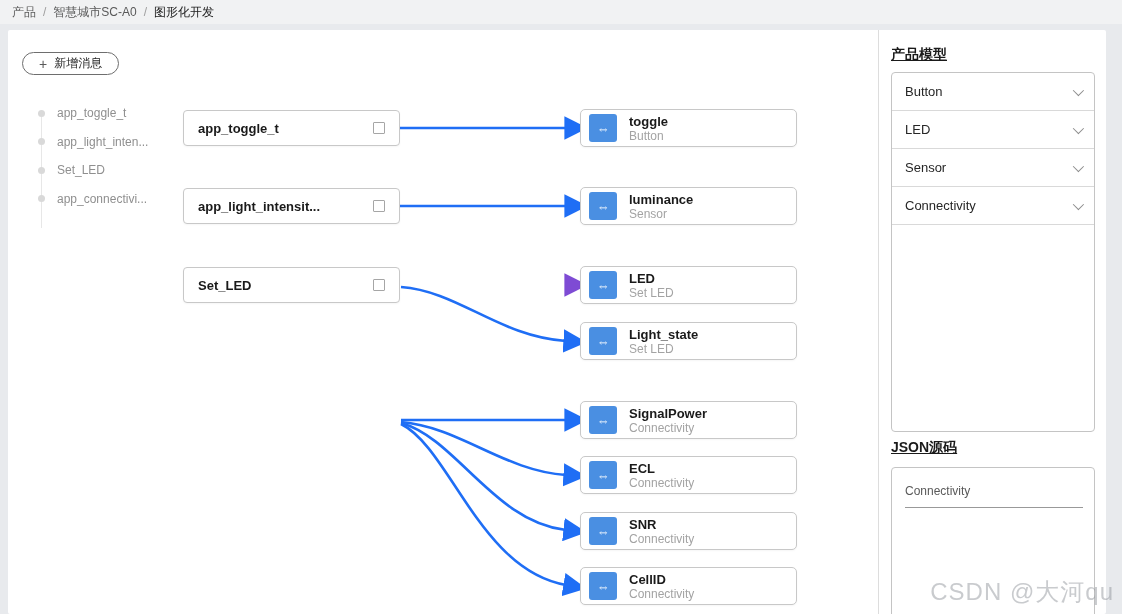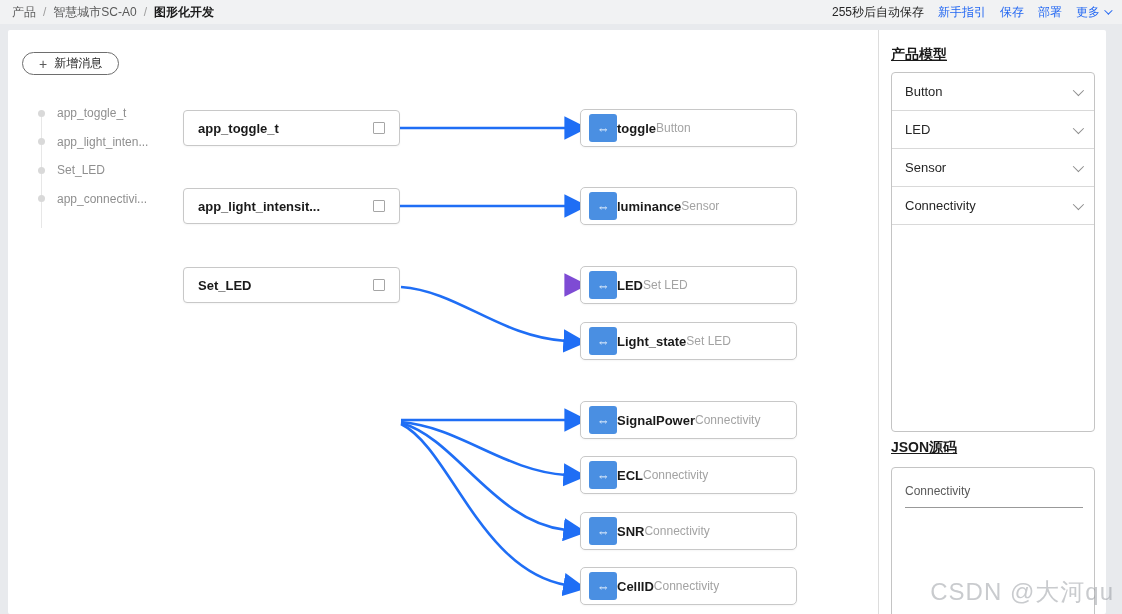--- a/index.html
+++ b/index.html
@@ -6,21 +6,21 @@
   html,body { width:1122px; height:614px; overflow:hidden; }
   body { background:#e8eaed; font-family:"Liberation Sans", sans-serif; position:relative; }
 
   
   .topbar { position:absolute; left:0; top:0; width:1122px; height:22px;
     background:#f1f2f3; display:flex; align-items:center; justify-content:space-between;
     padding:12px 12px; font-size:12px; color:#595959; }
   .breadcrumb { display:flex; align-items:center; gap:7px; }
   .bc-link { color:#595959; cursor:pointer; }
   .bc-sep { color:#9e9e9e; }
-  .bc-current { color:#1a1a1a; font-weight:bold; }
+  .bc-current { color:#1a1a1a; font-weight:normal; }
   .topbar-right { display:flex; align-items:center; gap:14px; }
   .autosave { color:#262626; }
   .tb-link { color:#2468f2; cursor:pointer; display:flex; align-items:center; gap:4px; }
   .chev-sm { width:6px; height:6px; border-right:1.5px solid #2468f2; border-bottom:1.5px solid #2468f2;
     transform:rotate(45deg) translateY(-2px); display:inline-block; }
 
   
   .card { position:absolute; left:8px; top:30px; width:1098px; height:584px;
     background:#ffffff; border-radius:2px; overflow:hidden; }
 
@@ -44,21 +44,21 @@
     box-shadow:0 1px 2px rgba(0,0,0,0.04); }
   .src-label { font-size:13px; font-weight:bold; color:#1a1a1a; }
   .src-box { width:12px; height:12px; border:1px solid #a6a6a6; border-radius:1px; background:#fff; cursor:pointer; }
   .s1{top:80px} .s2{top:158px} .s3{top:237px} .s4{top:372px}
 
   .tgt-node { position:absolute; left:572px; width:217px; height:38px; background:#fff;
     border:1px solid #c8c8c8; border-radius:5px; display:flex; align-items:center;
     z-index:2; cursor:pointer; box-shadow:0 1px 2px rgba(0,0,0,0.04); }
   .tgt-icon { width:28px; height:28px; margin-left:8px; background:#4a8fe2; border-radius:3px;
     color:#fff; font-size:13px; display:flex; align-items:center; justify-content:center; flex:none; }
-  .tgt-text { display:flex; justify-content:center; }
+  .tgt-text { margin-left:12px; display:flex; flex-direction:column; justify-content:center; }
   .tgt-title { font-size:13px; font-weight:bold; color:#1a1a1a; line-height:15px; }
   .tgt-sub { font-size:12px; color:#a3a3a3; line-height:14px; }
   .t1{top:79px} .t2{top:157px} .t3{top:236px} .t4{top:292px}
   .t5{top:371px} .t6{top:426px} .t7{top:482px} .t8{top:537px}
 
   .edges { position:absolute; left:0; top:0; z-index:1; pointer-events:none; }
 
   
   .v-divider { position:absolute; left:870px; top:0; bottom:0; width:1px; background:#dddddd; }
   .panel { position:absolute; left:871px; top:0; right:0; bottom:0; }
@@ -83,30 +83,20 @@
 </head>
 <body>
 
 <div class="topbar">
   <div class="breadcrumb">
     <span class="bc-link">产品</span>
     <span class="bc-sep">/</span>
     <span class="bc-link">智慧城市SC-A0</span>
     <span class="bc-sep">/</span>
     <span class="bc-current">图形化开发</span>
-  </div>
-  <div class="topbar-right">
-    <span class="autosave">255秒后自动保存</span>
-    <span class="tb-link">新手指引</span>
-    <span class="tb-link">保存</span>
-    <span class="tb-link">部署</span>
-    <span class="tb-link">
-      <span>更多</span>
-      <span class="chev-sm"></span>
-    </span>
   </div>
 </div>
 
 <div class="card">
 
   <button class="add-btn">
     <span class="plus">+</span>
     <span>新增消息</span>
   </button>
 

